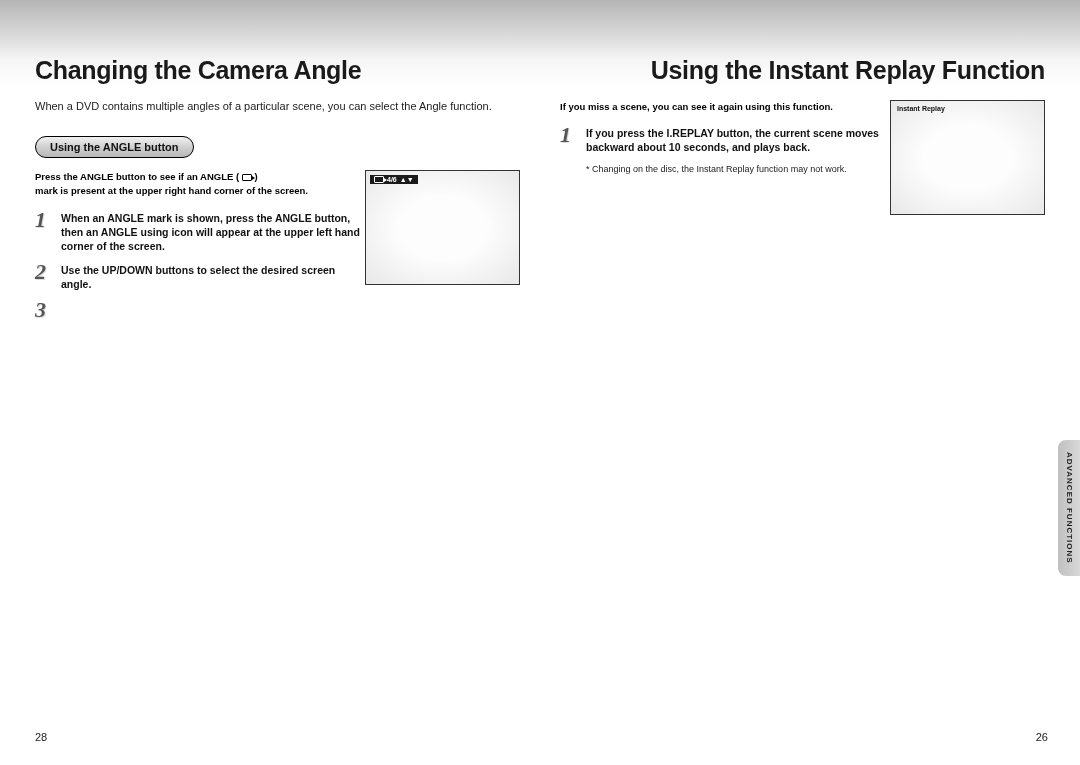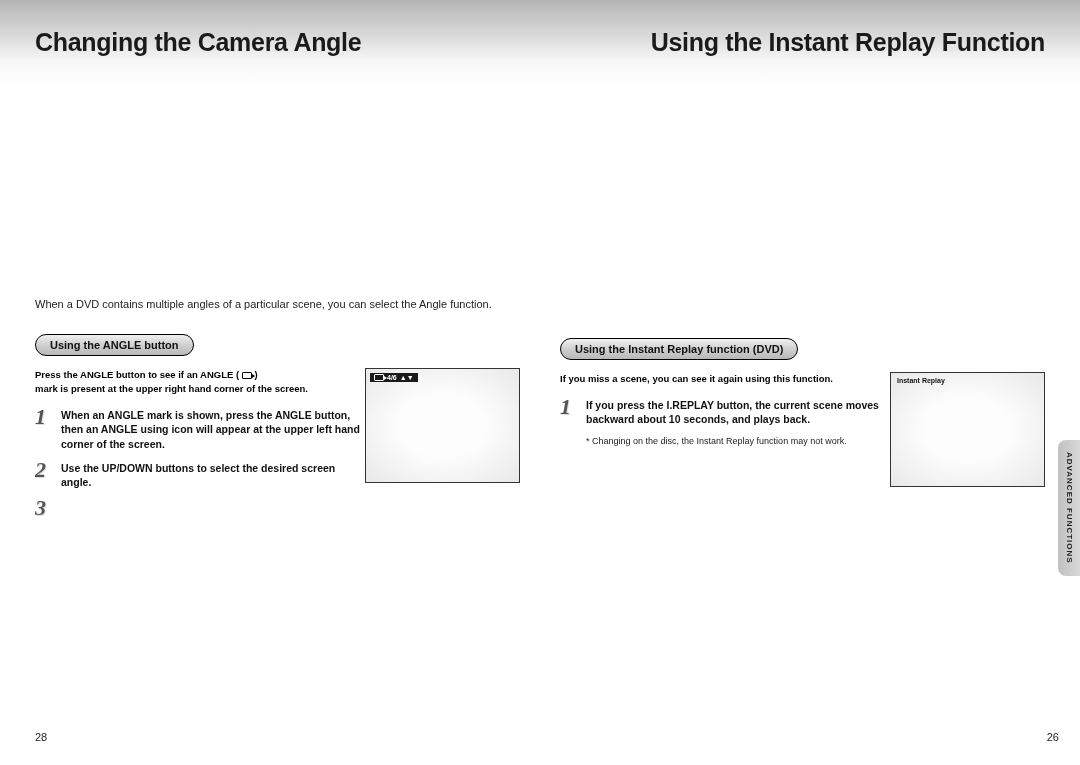--- a/index.html
+++ b/index.html
@@ -9,35 +9,34 @@
     height: 765px;
     background: #fff;
     position: relative;
     overflow: hidden;
   }
   .header-gradient {
     height: 85px;
     background: linear-gradient(to bottom, #b5b5b5 0%, #d8d8d8 40%, #f5f5f5 70%, #ffffff 100%);
     display: flex;
     justify-content: space-between;
-    align-items: center;
+    align-items: flex-end;
     padding: 0 35px;
   }
   .header-gradient h1 {
     font-size: 25px;
     font-weight: bold;
     color: #1a1a1a;
     letter-spacing: -0.3px;
   }
   .content {
     display: flex;
     padding: 15px 35px 0 35px;
     gap: 40px;
     height: calc(100% - 125px);
-    align-items: center;
   }
   .col { flex: 1; position: relative; }
   .intro-text {
     font-size: 11px;
     color: #222;
     margin-bottom: 24px;
   }
   .pill-header {
     display: inline-block;
     border: 1.5px solid #000;
@@ -133,21 +132,21 @@
     font-weight: bold;
     letter-spacing: 1px;
     color: #222;
     text-align: center;
     line-height: 1.3;
   }
   .footer {
     position: absolute;
     bottom: 22px;
     left: 35px;
-    right: 21px;
+    right: 32px;
     display: flex;
     justify-content: space-between;
     font-size: 11px;
     color: #222;
   }
   .camera-icon {
     display: inline-block;
     width: 10px;
     height: 7px;
     border: 1px solid currentColor;
@@ -205,21 +204,20 @@
         <div class="screen-overlay">
           <span class="camera-icon" style="color:#fff;"></span>
           <span>4/6</span>
           <span class="tri">▲▼</span>
         </div>
       </div>
     </div>
   </div>
 
   <div class="col">
-    <div class="pill-header">Using the Instant Replay function (DVD)</div>
 
     <div class="section-body">
       <div class="text-col">
         <p class="bold-intro">If you miss a scene, you can see it again using this function.</p>
 
         <div class="step">
           <div class="step-num">1</div>
           <div class="step-text">If you press the I.REPLAY button, the current scene moves backward about 10 seconds, and plays back.</div>
         </div>
 

